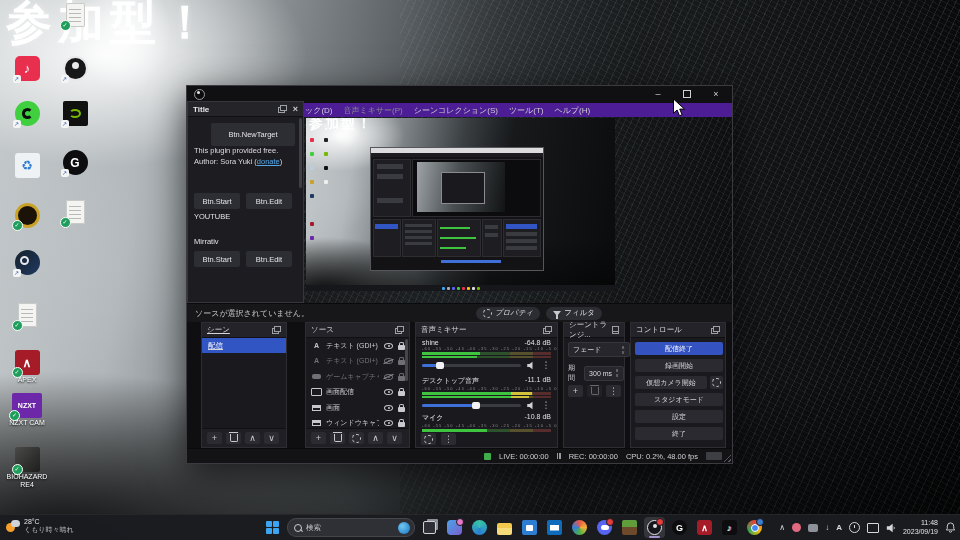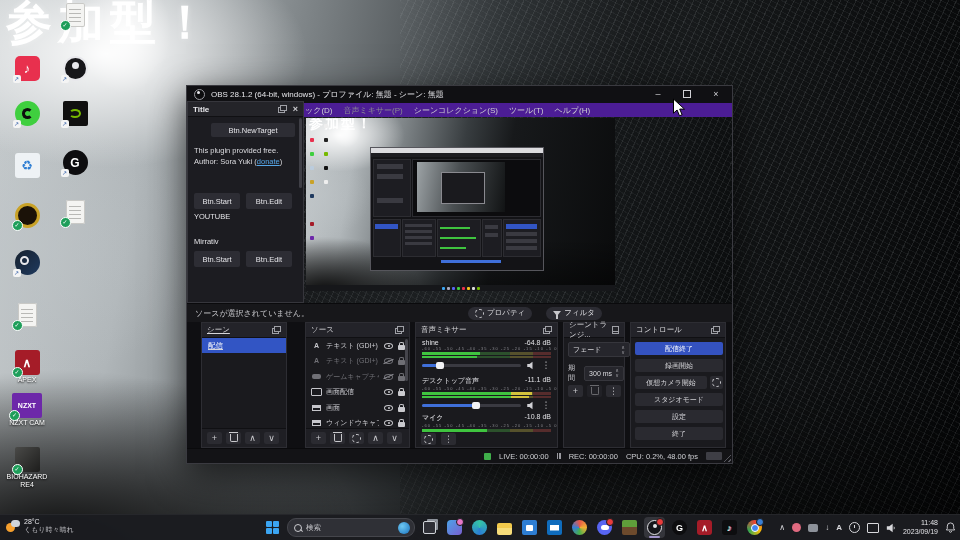--- a/index.html
+++ b/index.html
@@ -300,21 +300,20 @@
     <div class="art">
         <div class="fill sq" style="background:linear-gradient(135deg,#4a4a48,#1d1d1c);border-radius:2px;"></div>
         <span class="sync">✓</span>
       </div>
     <div class="lbl">BIOHAZARD RE4</div>
   </div>
 
   <div id="obs">
     <div class="tbar">
       <span class="applogo"></span>
-      <span class="ttl">OBS 28.1.2 (64-bit, windows) - プロファイル: 無題 - シーン: 無題</span>
     </div>
     <div class="wbtn" style="right:64px;">–</div>
     <div class="wbtn" style="right:35px;">
         <span class="mx"></span>
       </div>
     <div class="wbtn" style="right:6px;">×</div>
 
     <div class="menu">
       <span>ック(D)</span>
       <span class="dimm">音声ミキサー(P)</span>
@@ -324,21 +323,21 @@
     </div>
 
     <div id="plug">
       <div class="hd">
         <span>Title</span>
         <span style="display:flex;gap:6px;align-items:center;">
           <span class="popout"></span>
           <span style="font-size:9px;color:#cfcfd3;">×</span>
         </span>
       </div>
-      <div class="btn" style="position:absolute;right:8px;top:21px;width:84px;height:14px;font-size:7.5px;">Btn.NewTarget</div>
+      <div class="btn" style="position:absolute;right:8px;top:21px;width:84px;height:23px;font-size:7.5px;">Btn.NewTarget</div>
       <div style="position:absolute;left:6px;top:44px;font-size:7.5px;color:#dddde1;">This plugin provided free.</div>
       <div style="position:absolute;left:6px;top:55px;font-size:7.5px;color:#dddde1;">
         <span>Author: Sora Yuki (</span><span class="donate">donate</span><span>)</span>
       </div>
       <div style="position:absolute;left:6px;top:78px;font-size:7.5px;color:#e2e2e6;margin-top:32px;">YOUTUBE</div>
       <div class="btn" style="position:absolute;left:6px;top:91px;width:46px;height:16px;font-size:7.5px;">Btn.Start</div>
       <div class="btn" style="position:absolute;left:58px;top:91px;width:46px;height:16px;font-size:7.5px;">Btn.Edit</div>
       <div style="position:absolute;left:6px;top:135px;font-size:7.5px;color:#e2e2e6;">Mirrativ</div>
       <div class="btn" style="position:absolute;left:6px;top:149px;width:46px;height:16px;font-size:7.5px;">Btn.Start</div>
       <div class="btn" style="position:absolute;left:58px;top:149px;width:46px;height:16px;font-size:7.5px;">Btn.Edit</div>
@@ -414,21 +413,21 @@
             <i style="background:#f5c518;"></i>
           <i style="background:#ddd;"></i>
             <i style="background:#76b900;"></i>
         </div>
       </div>
     </div>
 
     <div id="hint">
       <span class="msg">ソースが選択されていません。</span>
       <span style="flex:1;"></span>
-      <span class="hbtn" style="margin-right:14px;">
+      <span class="hbtn" style="margin-right:6px;font-style:italic;">
         <i class="gear"></i>
         <span>プロパティ</span>
       </span>
       <span class="hbtn" style="margin-right:130px;">
         <i class="funnel"></i>
         <span>フィルタ</span>
       </span>
     </div>
 
     <div class="dock" style="left:14px;width:86px;text-decoration:underline;">

